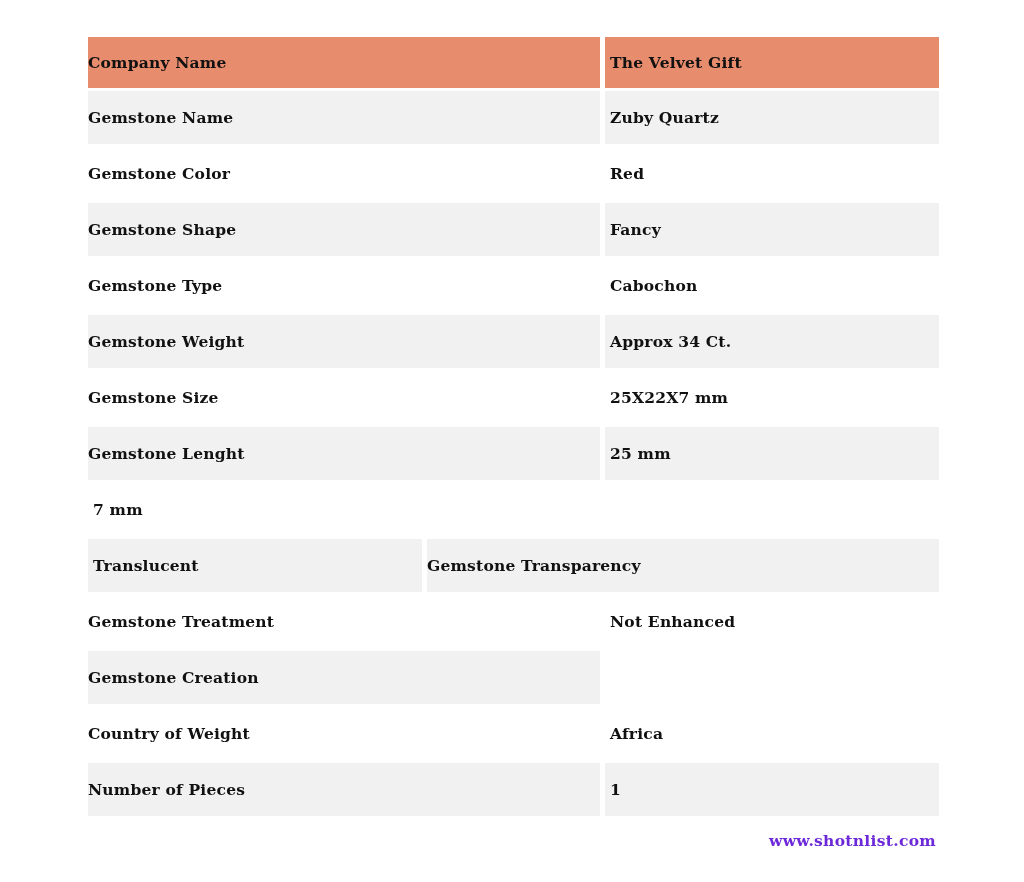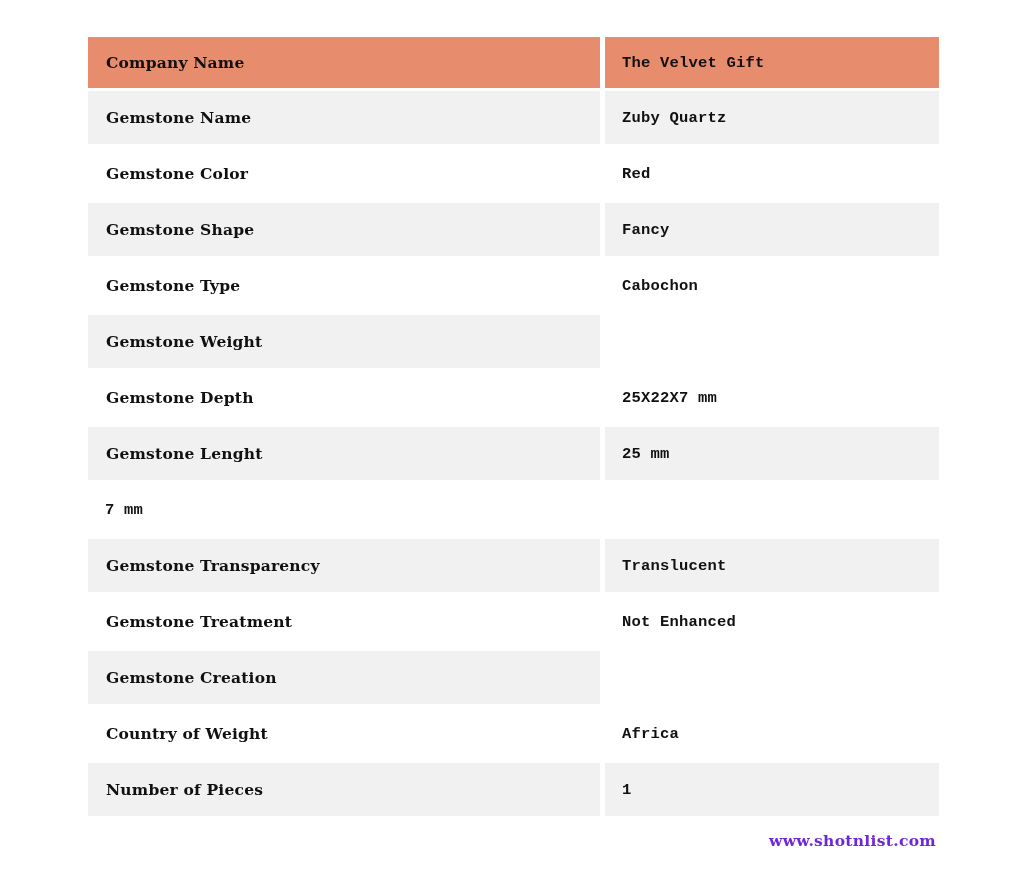--- a/index.html
+++ b/index.html
@@ -32,26 +32,24 @@
     display: flex;
     align-items: center;
     font-weight: bold;
     font-size: 15.5px;
     letter-spacing: 0.2px;
     color: #111111;
     background: #ffffff;
   }
   .cell.left {
     width: 512px;
-    padding-left: 18px;
   }
   .cell.right {
     flex: 1;
-    padding-left: 17px;
-    font-family: Liberation Mono, monospace;
+    padding-left: 5px;
   }
   
   .spec-table .row:nth-child(even) .cell {
     background: #f1f1f2;
   }
   .spec-table .row.header .cell {
     background: #e88c6e;
     height: 51px;
   }
   .watermark {
@@ -91,40 +89,41 @@
       <div class="cell right">Fancy</div>
     </div>
 
     <div class="row">
       <div class="cell left">Gemstone Type</div>
       <div class="cell right">Cabochon</div>
     </div>
 
     <div class="row">
       <div class="cell left">Gemstone Weight</div>
+      <div class="cell right">Approx 34 Ct.</div>
     </div>
 
     <div class="row">
-      <div class="cell left">Gemstone Depth</div>
+      <div class="cell left">Gemstone Size</div>
       <div class="cell right">25X22X7 mm</div>
     </div>
 
     <div class="row">
       <div class="cell left">Gemstone Lenght</div>
       <div class="cell right">25 mm</div>
     </div>
 
 
     <div class="row">
       <div class="cell right">7 mm</div>
     </div>
 
     <div class="row">
+      <div class="cell right">Translucent</div>
       <div class="cell left">Gemstone Transparency</div>
-      <div class="cell right">Translucent</div>
     </div>
 
     <div class="row">
       <div class="cell left">Gemstone Treatment</div>
       <div class="cell right">Not Enhanced</div>
     </div>
 
     <div class="row">
       <div class="cell left">Gemstone Creation</div>
     </div>

